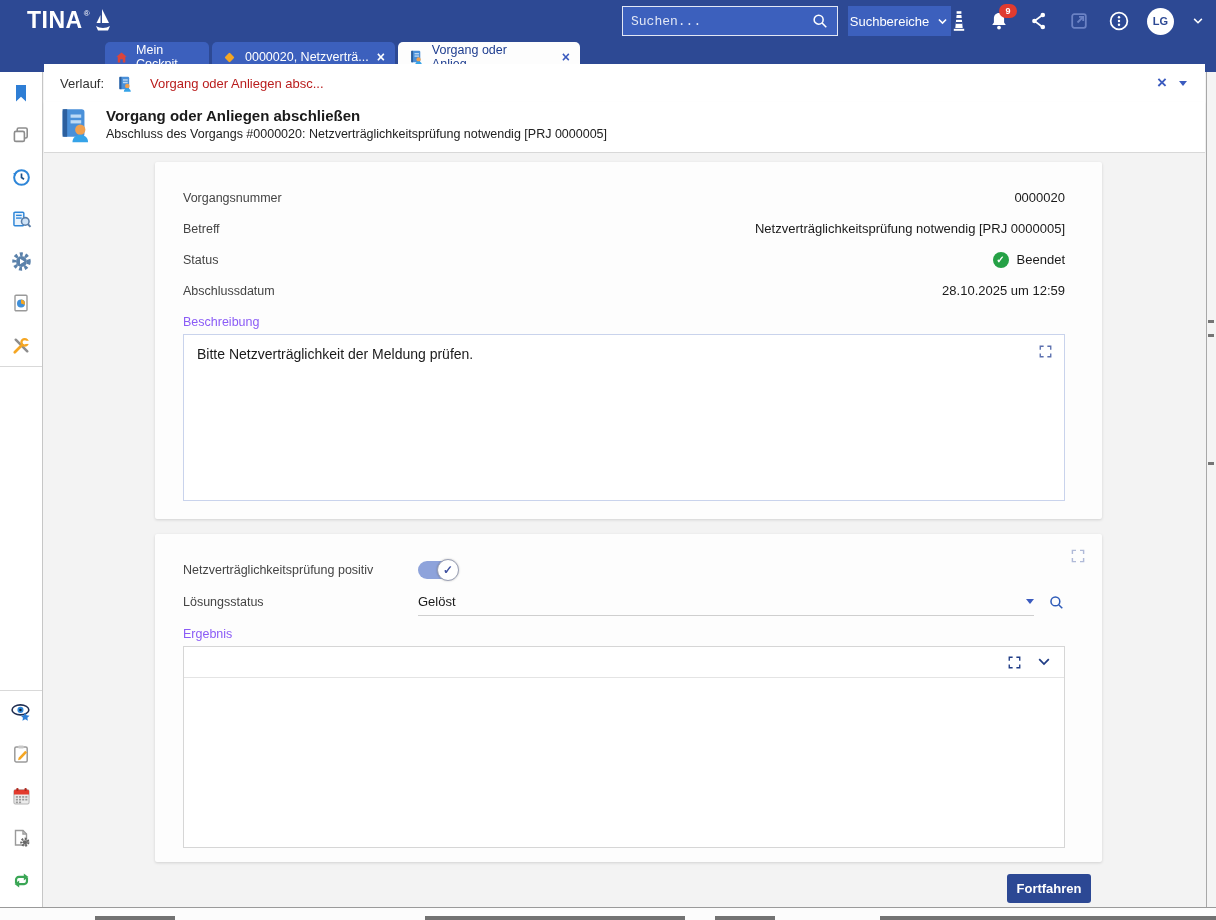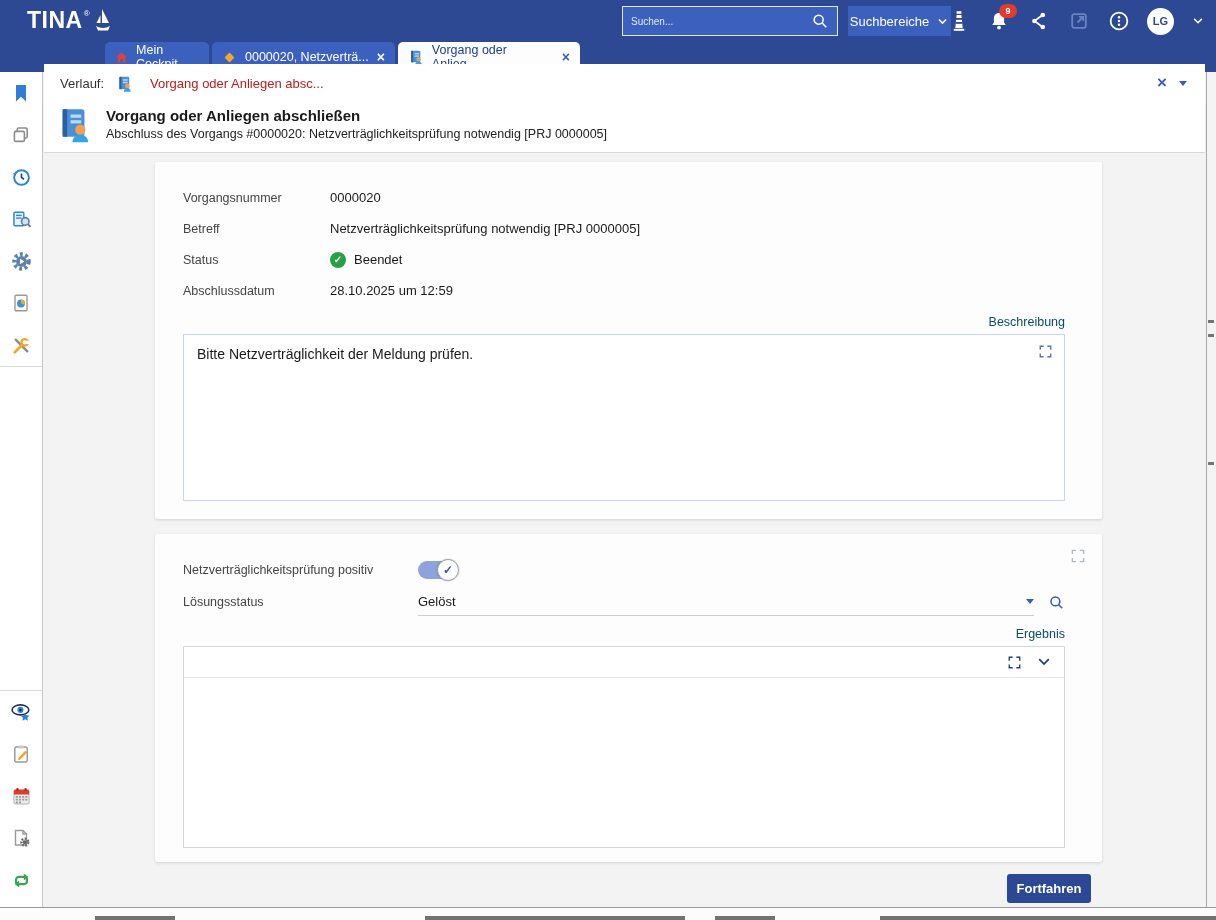--- a/index.html
+++ b/index.html
@@ -9,21 +9,21 @@
 
   
   .topbar{position:absolute;left:0;top:0;width:1216px;height:42px;background:#2d4994;}
   .logo{position:absolute;left:27px;top:7px;display:flex;align-items:flex-start;color:#fff;}
   .logo .word{font-size:23px;font-weight:bold;letter-spacing:.5px;line-height:26px;}
   .logo .reg{font-size:8px;margin:2px 2px 0 1px;}
   .search-wrap{position:absolute;left:622px;top:6px;width:216px;height:30px;
        background:#3c60bd;border:1px solid rgba(255,255,255,.85);box-sizing:border-box;
        display:flex;align-items:center;}
   .search-wrap input{flex:1;background:transparent;border:none;outline:none;color:#e5e5e5;
-       font-size:10px;padding:0 8px;font-family:Liberation Sans, sans-serif;}
+       font-size:13px;padding:0 8px;font-family:Liberation Mono, monospace;}
   .search-wrap input::placeholder{color:rgba(255,255,255,.85);}
   .search-wrap .mag{margin-right:8px;}
   .areas-btn{position:absolute;left:848px;top:6px;width:103px;height:30px;background:#3c60bd;
        color:#fff;font-size:13px;display:flex;align-items:center;justify-content:center;gap:7px;
        cursor:pointer;}
   .top-icons{position:absolute;right:10px;top:0;height:42px;display:flex;align-items:center;gap:16px;}
   .tbicon{position:relative;display:flex;align-items:center;justify-content:center;width:24px;height:24px;}
   .badge{position:absolute;top:-5px;right:-6px;min-width:14px;height:14px;border-radius:8px;
        background:#e03b2f;color:#fff;font-size:9px;font-weight:bold;display:flex;align-items:center;
        justify-content:center;padding:0 2px;}
@@ -62,27 +62,27 @@
        display:flex;align-items:center;gap:13px;padding:0 16px 6px 11px;}
   .hb-title{font-size:15px;font-weight:bold;color:#1a1a1a;line-height:20px;}
   .hb-sub{font-size:12.5px;color:#222;line-height:17px;}
 
   .content{position:absolute;left:0;top:89px;width:100%;height:746px;background:#f3f3f3;}
   .card{position:absolute;left:111px;width:947px;background:#fdfdfd;border-radius:2px;
        box-shadow:0 1px 3px rgba(0,0,0,.14);box-sizing:border-box;}
   .card1{top:9px;height:357px;padding:20px 37px 0 28px;}
   .card2{top:381px;height:328px;padding:20px 37px 0 28px;}
 
-  .f-row{display:flex;align-items:center;height:31px;}
+  .f-row{display:flex;align-items:center;height:31px;justify-content:space-between;}
   .f-label{width:147px;font-size:12.5px;color:#444;flex:none;}
   .f-value{font-size:13px;color:#1a1a1a;}
   .status-val{display:flex;align-items:center;gap:8px;}
   .status-dot{width:16px;height:16px;border-radius:50%;background:#25a146;color:#fff;font-size:10px;
        font-weight:bold;display:flex;align-items:center;justify-content:center;}
-  .area-label{font-size:12.5px;color:#0c4a6e;margin:9px 0 5px;text-align:right;}
+  .area-label{font-size:12.5px;color:#8b5cf6;margin:9px 0 5px;}
   .desc-box{position:relative;width:882px;height:167px;border:1px solid #c9d3ec;background:#fff;
        box-sizing:border-box;padding:11px 40px 1px 13px;font-size:14px;color:#1a1a1a;}
   .expand-corner{position:absolute;top:9px;right:11px;color:#5a6fae;cursor:pointer;}
   .card2 .card-expand{position:absolute;top:14px;right:16px;color:#b0bad8;cursor:pointer;}
 
   .f2-row{display:flex;align-items:center;height:32px;}
   .f2-label{width:235px;font-size:12.5px;color:#444;flex:none;}
   .toggle{position:relative;width:37px;height:18px;border-radius:9px;background:#8ea3db;cursor:pointer;}
   .toggle .knob{position:absolute;top:-2px;right:-4px;width:22px;height:22px;border-radius:50%;
        background:#fff;border:1px solid #9aa0b5;box-sizing:border-box;display:flex;align-items:center;

